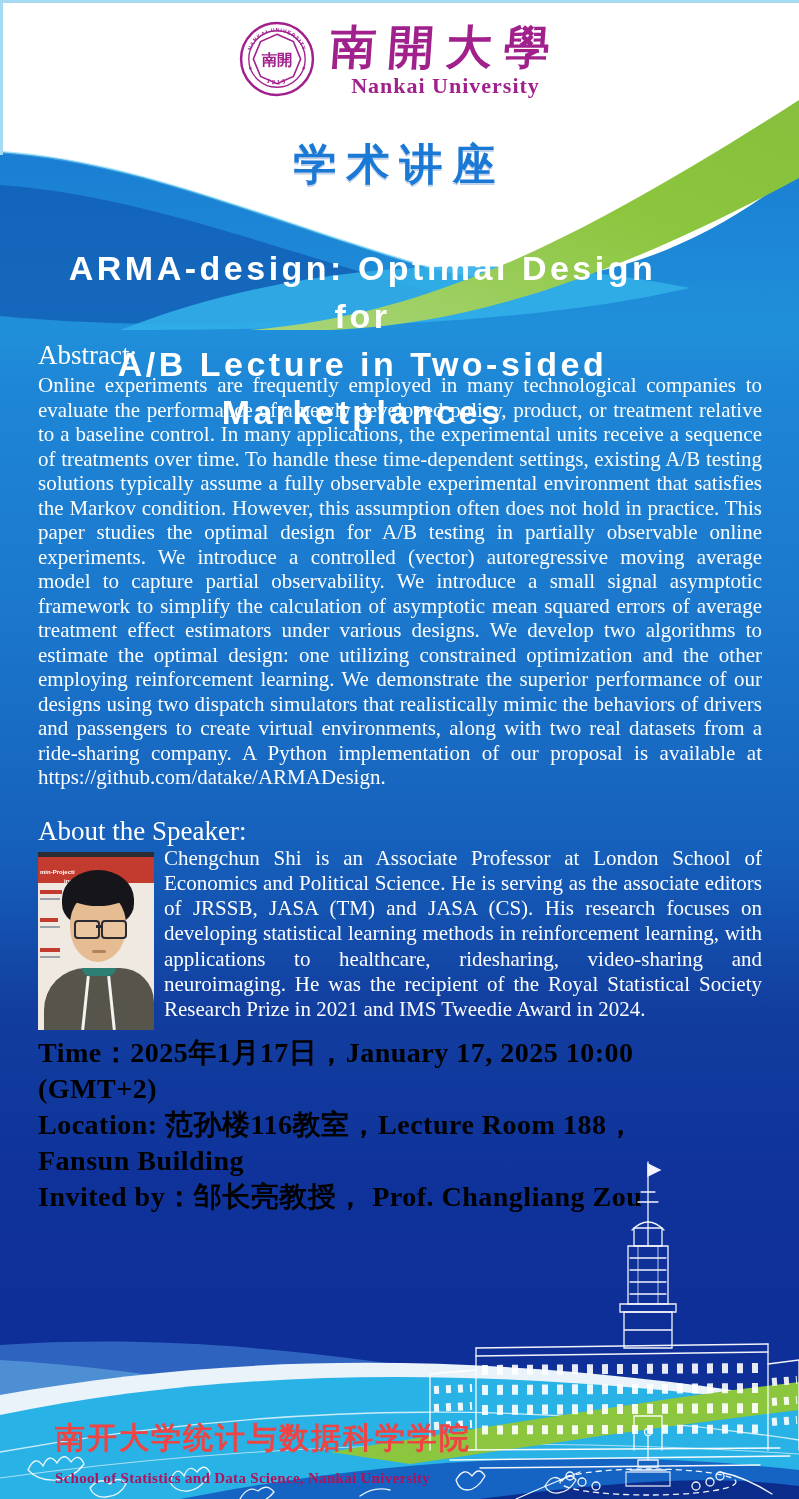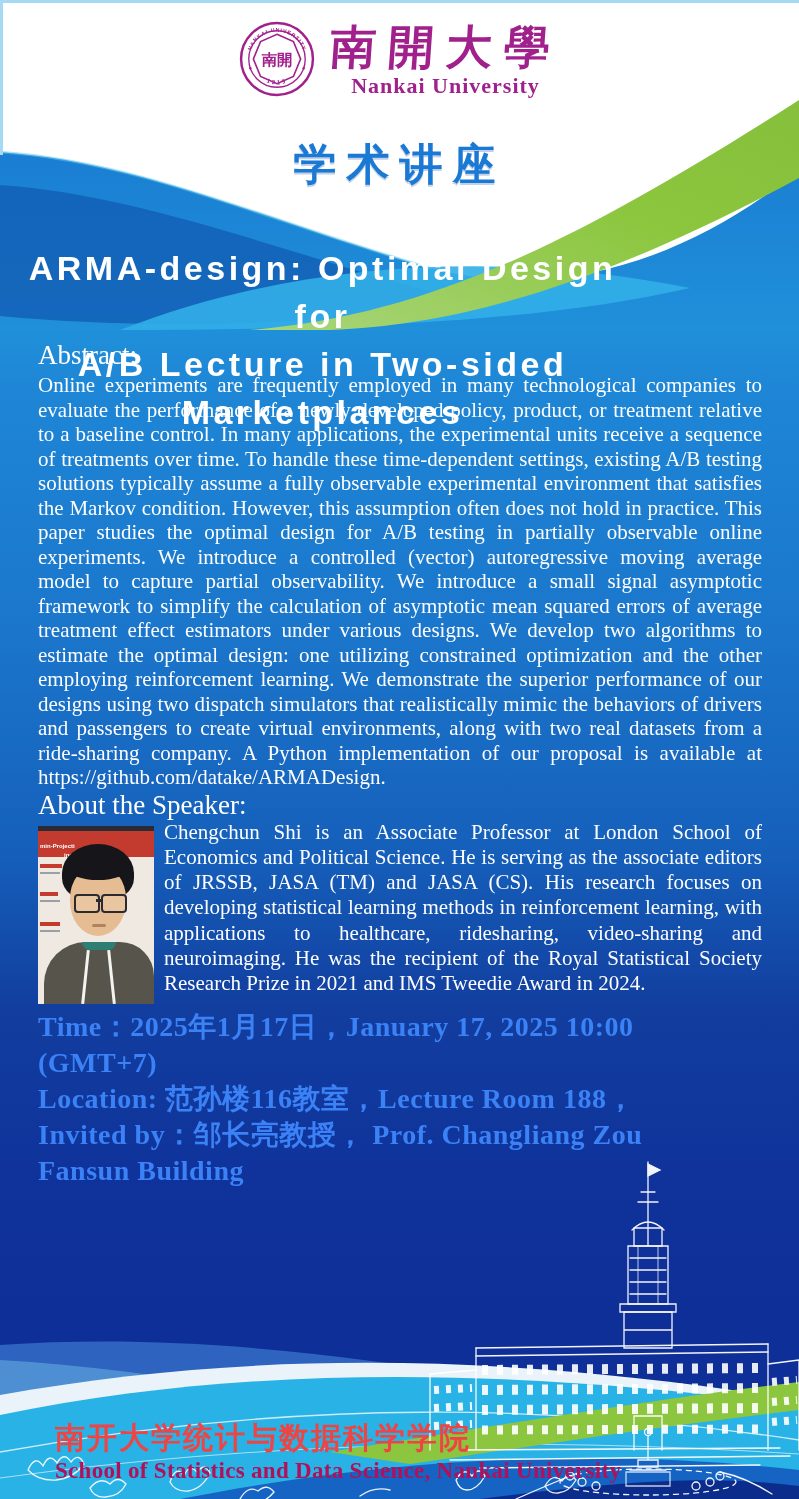--- a/index.html
+++ b/index.html
@@ -40,31 +40,31 @@
     left:0;top:328px;width:799px;height:1171px;z-index:0;
     background:linear-gradient(180deg,#2090da 0%,#1e86d6 5%,#1b77cc 25%,#155fba 45%,#123e9f 58%,#0f339b 72%,#0e2f97 85%,#0e2f97 100%);
   }
   #bottom-waves{left:0;top:1300px;width:799px;height:199px;z-index:1;}
   #building-sketch{left:420px;top:1150px;width:379px;height:349px;z-index:3;}
 
   
   #title{
     left:0;top:244px;width:645px;text-align:center;z-index:5;color:#ffffff;
     font-family:"Liberation Sans","DejaVu Sans",sans-serif;
-    font-size:34px;font-weight:600;letter-spacing:3.5px;line-height:48px;
+    font-size:34px;font-weight:600;letter-spacing:3.5px;line-height:48px;padding-left:40px;
   }
 
   
   #content{left:38px;top:340px;width:724px;z-index:2;color:#ffffff;}
   .sec-heading{font-size:27px;font-weight:normal;margin:0;line-height:30px;}
   #abstract-body{
     font-size:21px;line-height:24.5px;text-align:justify;margin-top:3px;
     color:#fdfeff;
   }
-  #speaker-heading{}
+  #speaker-heading{margin-top:26px;}
   #speaker-bio{
     font-size:21px;line-height:25.3px;text-align:justify;color:#fdfeff;
   }
   
   #speaker-photo{
     float:left;width:116px;height:178px;margin:6px 10px 2px 0;
     position:relative;background:#efe9e2;overflow:hidden;
   }
   .ph{position:absolute;}
   #ph-topbar{left:0;top:0;width:116px;height:5px;background:#2b2b33;}
@@ -82,26 +82,26 @@
   #ph-gl-l{left:36px;top:68px;width:22px;height:15px;border:2.5px solid #2a2a30;border-radius:4px;background:rgba(255,255,255,.12);}
   #ph-gl-r{left:63px;top:68px;width:22px;height:15px;border:2.5px solid #2a2a30;border-radius:4px;background:rgba(255,255,255,.12);}
   #ph-gl-b{left:58px;top:73px;width:6px;height:3px;background:#2a2a30;}
   #ph-mouth{left:54px;top:98px;width:14px;height:3px;background:#b2825e;border-radius:2px;}
   #ph-sweater{left:6px;top:116px;width:110px;height:62px;background:#56544b;border-radius:42px 34px 0 0;}
   #ph-collar{left:44px;top:116px;width:34px;height:8px;background:#2c7f72;border-radius:0 0 10px 10px;}
   #ph-lan-l{left:46px;top:124px;width:3px;height:54px;background:#f3f3f0;transform:rotate(6deg);}
   #ph-lan-r{left:72px;top:124px;width:3px;height:54px;background:#f3f3f0;transform:rotate(-6deg);}
 
   
-  #details{margin-top:12px;font-size:28px;font-weight:bold;line-height:36px;letter-spacing:.5px;color:#3b82f6;}
+  #details{margin-top:12px;font-size:28px;font-weight:bold;line-height:36px;letter-spacing:.5px;color:#000000;}
 
   
   #footer{left:55px;top:1420px;z-index:4;}
   #footer-zh{font-size:30px;font-weight:bold;color:#ef4444;letter-spacing:2px;line-height:36px;}
-  #footer-en{font-size:23px;font-weight:bold;color:#b1115a;letter-spacing:.3px;margin-top:2px;}
+  #footer-en{font-size:15px;font-weight:bold;color:#b1115a;letter-spacing:.3px;margin-top:14px;}
 </style>
 </head>
 <body>
 
 <div id="poster">
 
   <div class="abs" id="top-border"></div>
   <div class="abs" id="left-border"></div>
 
   <div class="abs" id="bg-gradient"></div>
@@ -185,24 +185,24 @@
         <span class="ph" id="ph-sweater"></span>
         <span class="ph" id="ph-collar"></span>
         <span class="ph" id="ph-lan-l"></span>
         <span class="ph" id="ph-lan-r"></span>
       </span>
       <span>Chengchun Shi is an Associate Professor at London School of Economics and Political Science. He is serving as the associate editors of JRSSB, JASA (TM) and JASA (CS). His research focuses on developing statistical learning methods in reinforcement learning, with applications to healthcare, ridesharing, video-sharing and neuroimaging. He was the recipient of the Royal Statistical Society Research Prize in 2021 and IMS Tweedie Award in 2024.</span>
     </div>
 
     <div id="details">
       <div>Time：2025年1月17日，January 17, 2025 10:00</div>
-      <div>(GMT+7)</div>
+      <div>(GMT+2)</div>
       <div>Location: 范孙楼116教室，Lecture Room 188，</div>
+      <div>Fansun Building</div>
       <div>Invited by：邹长亮教授， Prof. Changliang Zou</div>
-      <div>Fansun Building</div>
     </div>
   </div>
 
   <svg class="abs" id="bottom-waves" viewBox="0 0 799 199" preserveAspectRatio="none">
     <path d="M0,45 C200,32 400,55 799,135 L799,160 C520,85 260,68 0,112 Z" fill="#2e63c0"></path>
     <path d="M0,60 C140,68 300,95 430,135 C300,120 130,95 0,95 Z" fill="#7fd0ef" opacity="0.4"></path>
     <path d="M0,95 C260,48 520,55 799,100 L799,199 L0,199 Z" fill="#e9f3f9"></path>
     <path d="M0,115 C260,62 520,70 799,105 L799,199 L0,199 Z" fill="#29b2e5"></path>
     <path d="M0,152 C300,98 560,104 799,140" fill="none" stroke="#ffffff" stroke-width="1.3" opacity="0.75"></path>
     <path d="M0,178 C260,142 520,136 799,154" fill="none" stroke="#ffffff" stroke-width="1" opacity="0.6"></path>

